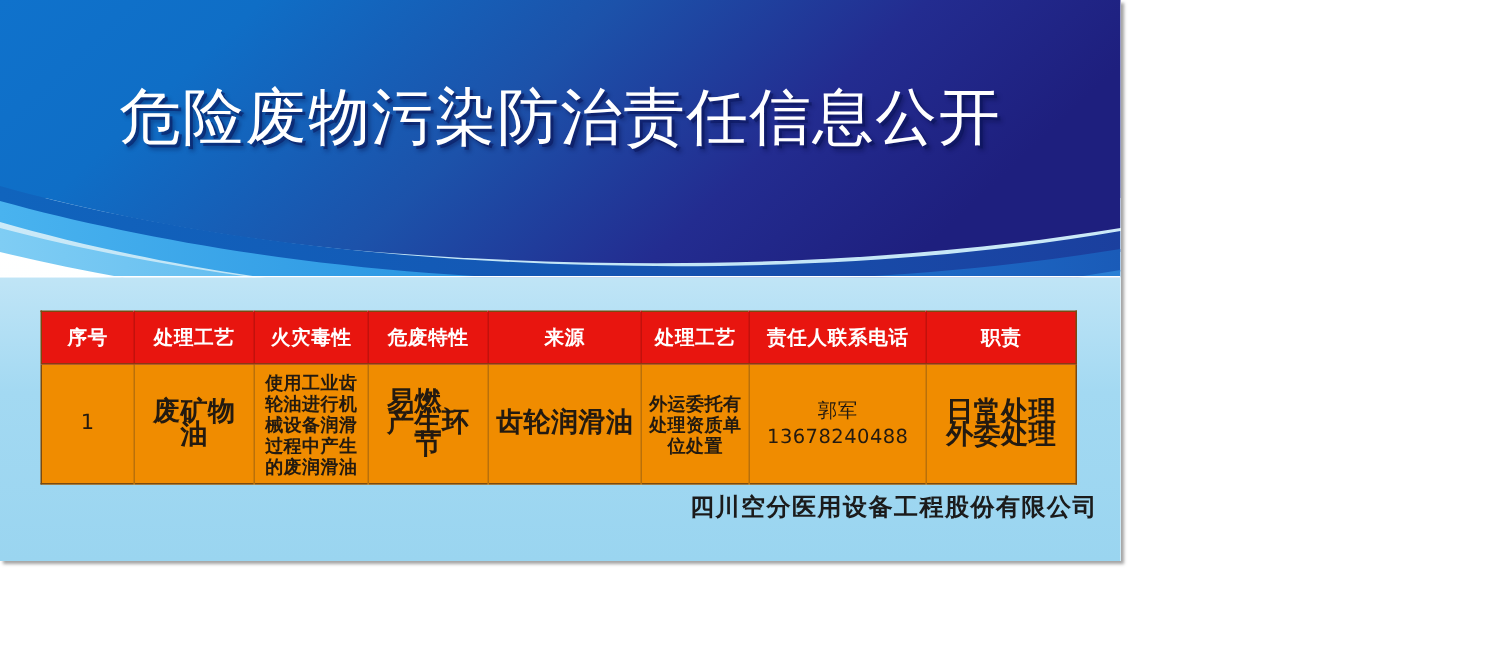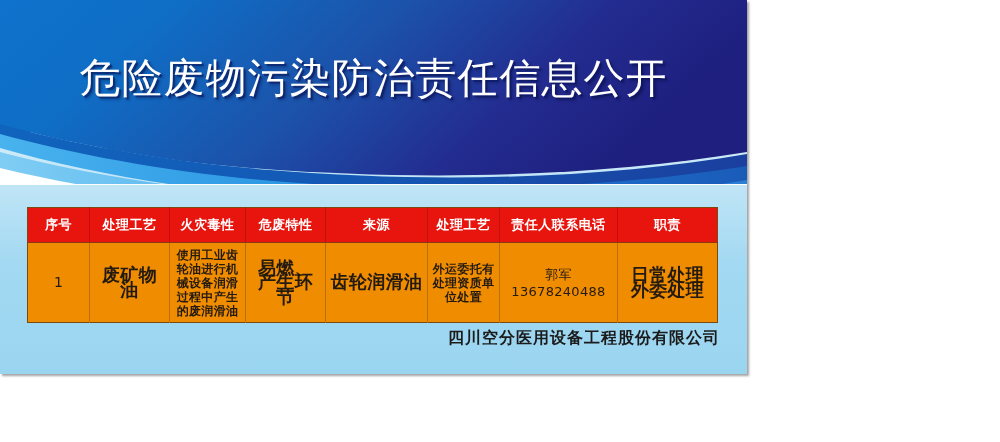--- a/index.html
+++ b/index.html
@@ -126,21 +126,21 @@
   .col-cat     { width: 80px; }
   .col-stage   { width: 76px; }
   .col-prop    { width: 80px; }
   .col-source  { width: 102px; }
   .col-process { width: 72px; }
   .col-contact { width: 118px; }
   .col-duty    { width: 100px; }
 
   #company-name {
     position: absolute;
-    left: 0;
+    left: 12px;
     top: 328px;
     width: 720px;
     text-align: right;
     font-size: 16px;
     font-weight: bold;
     color: #1b1b1b;
     letter-spacing: 1px;
     white-space: nowrap;
   }
 </style>

